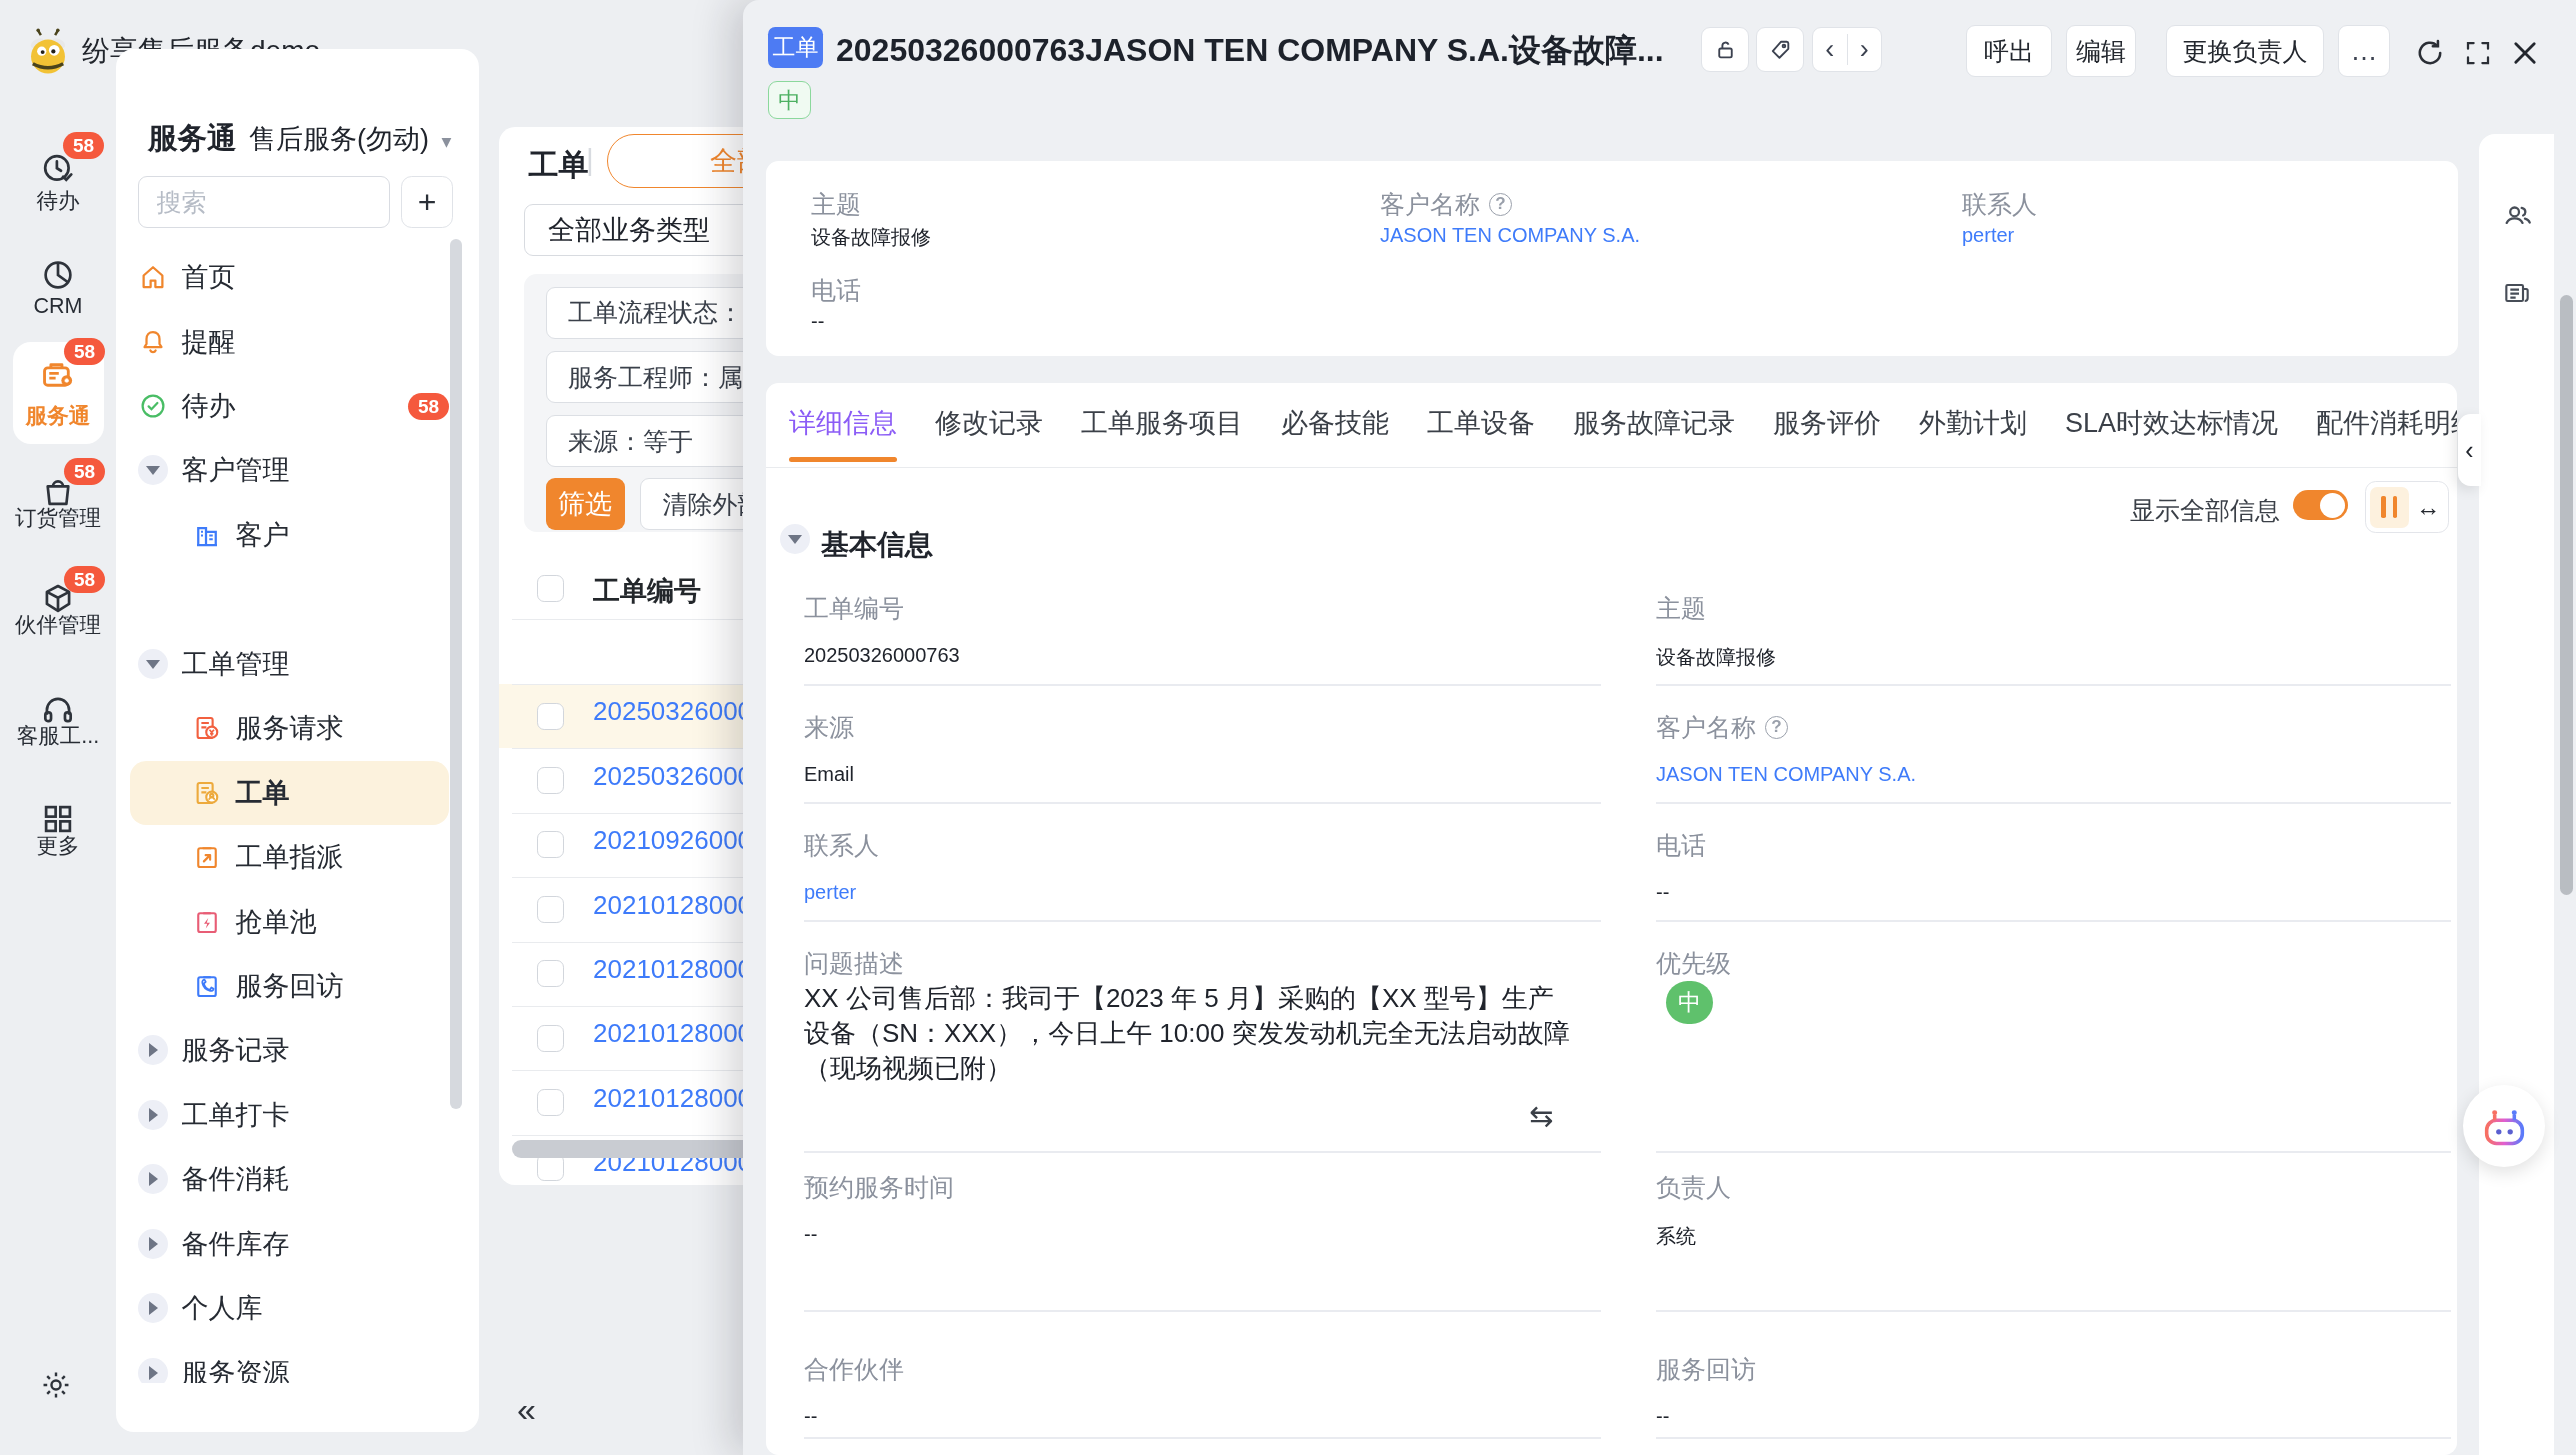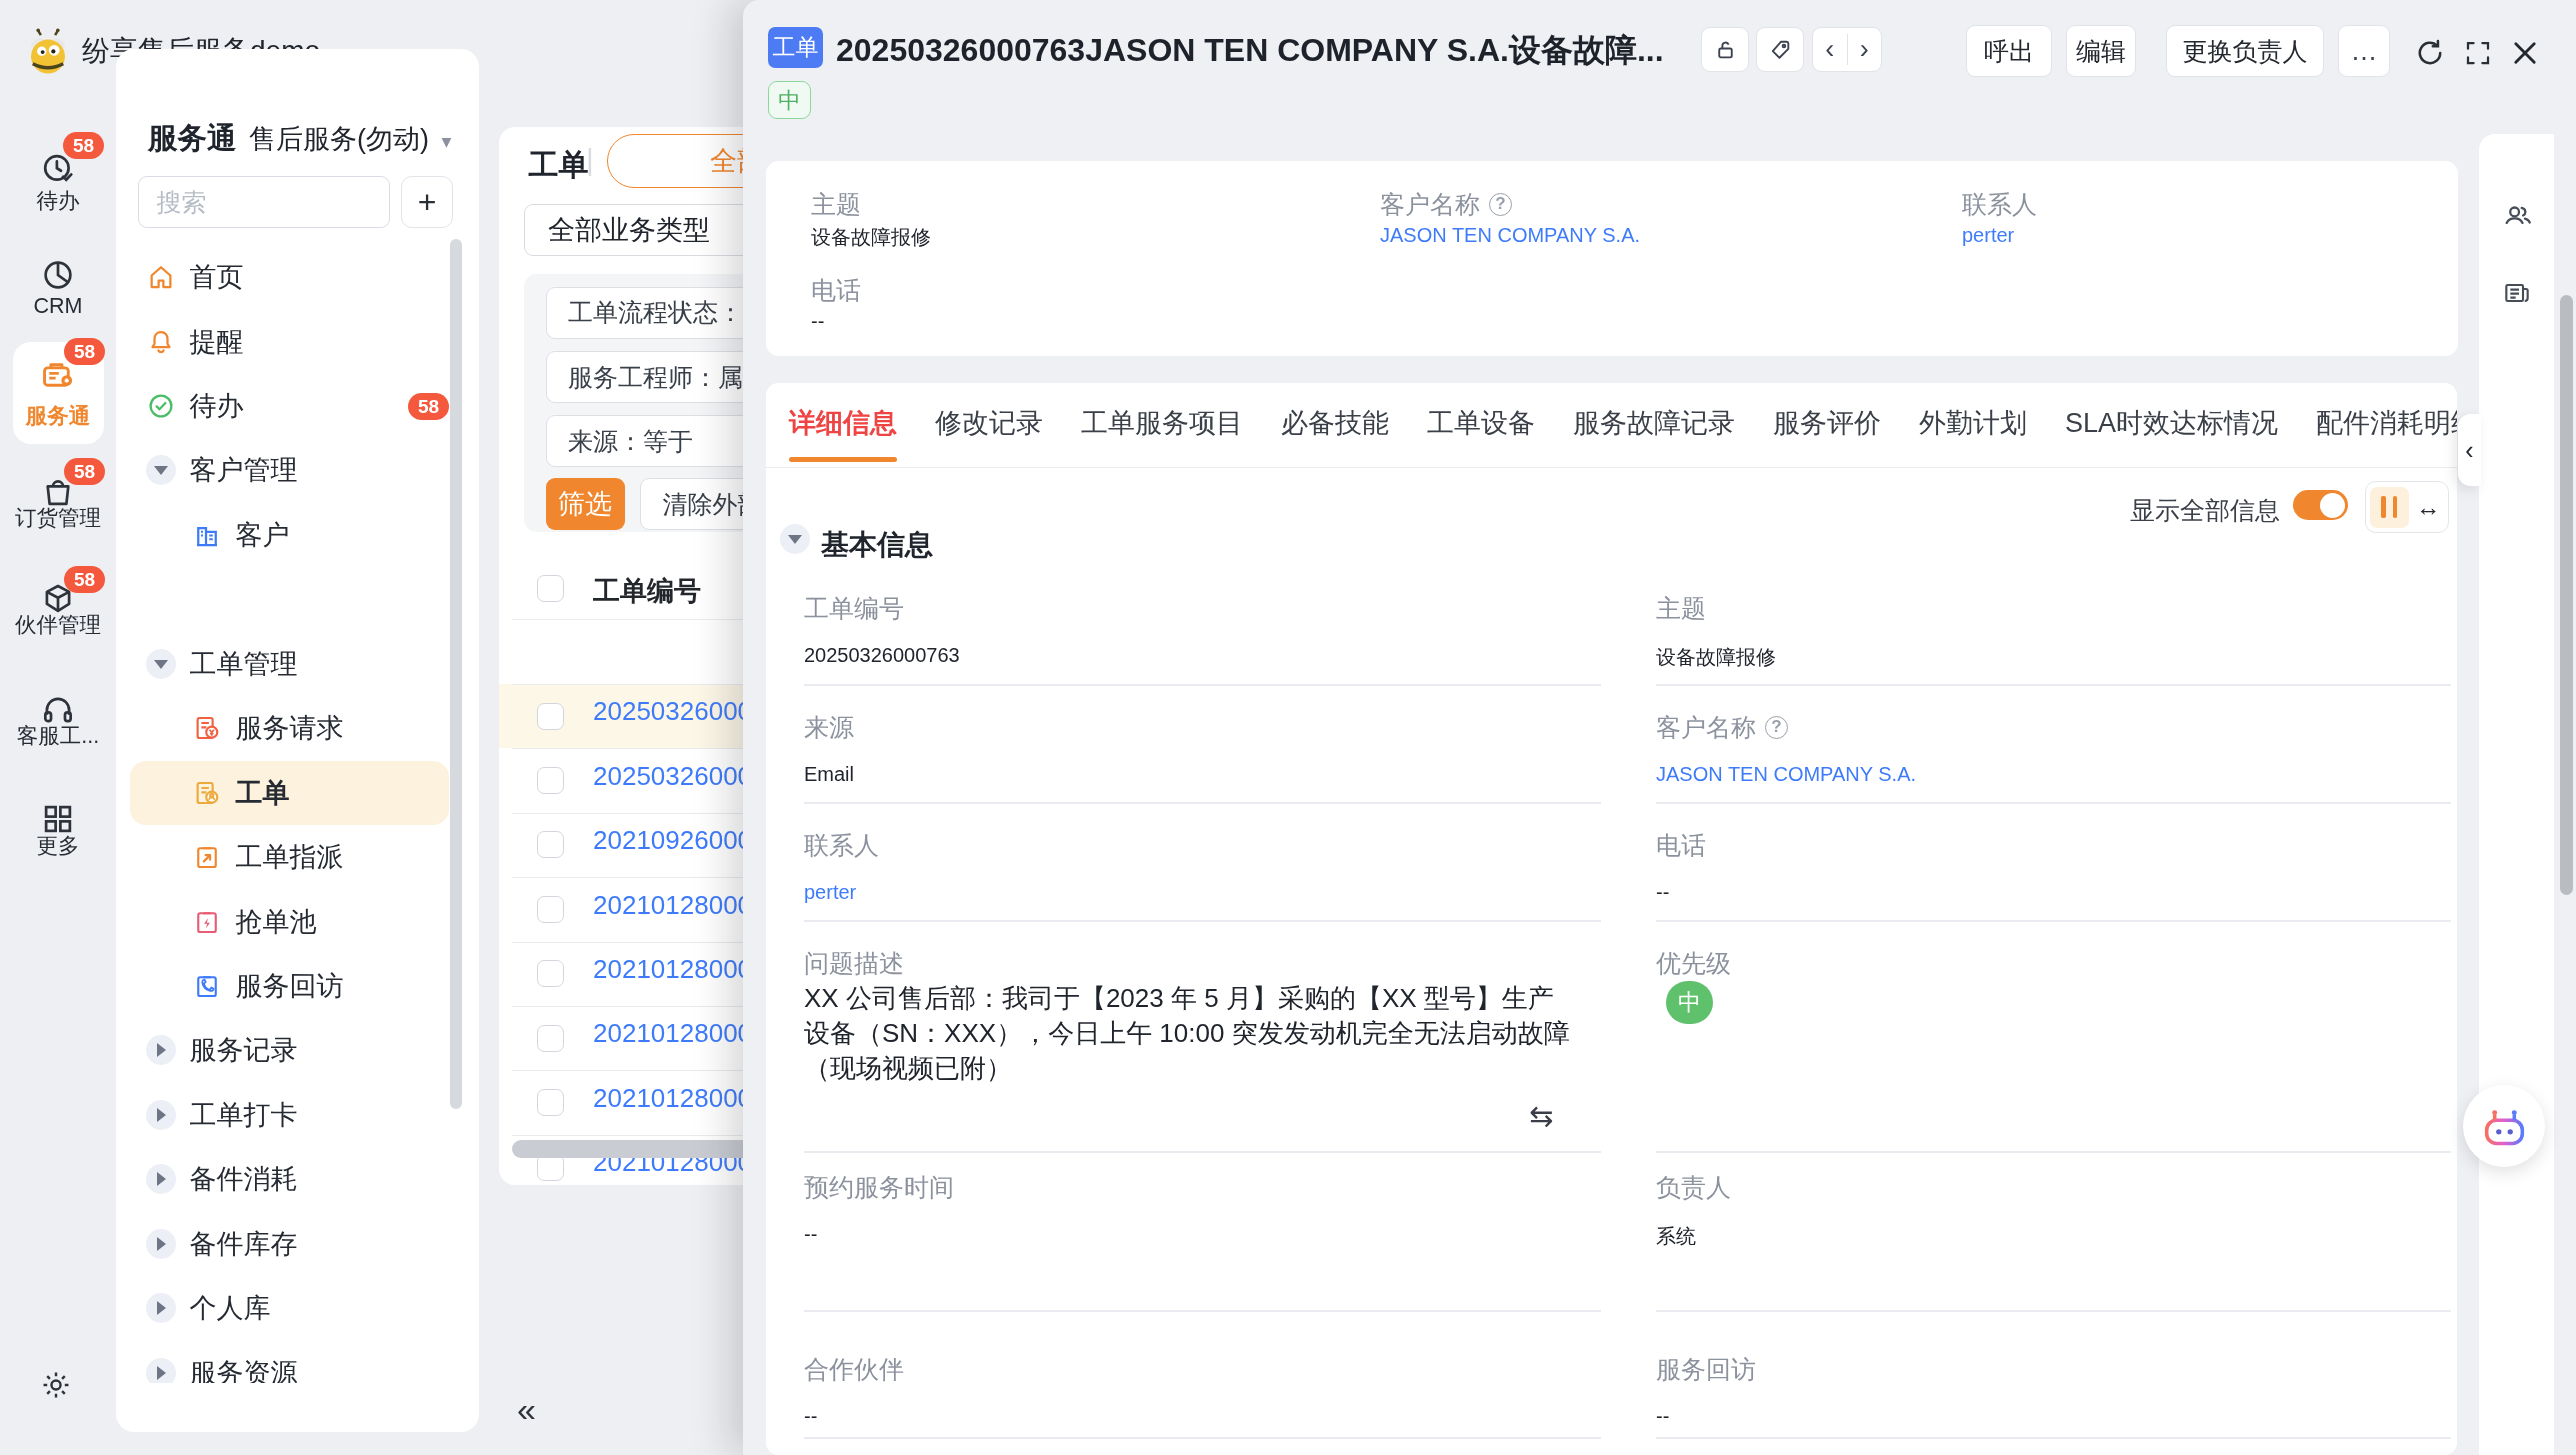--- a/index.html
+++ b/index.html
@@ -7,31 +7,31 @@
   .abs{position:absolute}
   .card{position:absolute;background:#fff;border-radius:16px}
   .lbl{position:absolute;font-size:25px;color:#8b919d;white-space:nowrap}
   .val{position:absolute;font-size:20px;color:#20242c;white-space:nowrap}
   .link{color:#3e7bfa !important}
   .fline{position:absolute;height:1.8px;background:#e9ebf0}
   .railitem{position:absolute;left:0;width:116px;text-align:center}
   .raillabel{position:absolute;left:0;width:116px;text-align:center;font-size:21.5px;color:#272c34;white-space:nowrap}
   .badge{position:absolute;background:#f5593d;color:#fff;border-radius:14.3px;font-size:19px;height:27px;min-width:41px;line-height:27px;text-align:center;font-weight:700}
   .menu-item{position:absolute;left:0;width:333px;height:64px;display:flex;align-items:center;gap:13.4px;font-size:27px;color:#262b33}
-  .ml1{padding-left:30px}.ml2{padding-left:76px}
+  .ml1{padding-left:22px}.ml2{padding-left:76px}
   .ccircle{width:30px;height:30px;border-radius:50%;background:#edeff6;display:inline-flex;align-items:center;justify-content:center;flex:0 0 30px}
   .tri-d{width:0;height:0;border-left:7.2px solid transparent;border-right:7.2px solid transparent;border-top:9px solid #6e7585}
   .tri-r{width:0;height:0;border-top:7.2px solid transparent;border-bottom:7.2px solid transparent;border-left:9px solid #6e7585}
   .chip{position:absolute;background:#fff;border:1.8px solid #dcdfe4;border-radius:9px;display:flex;align-items:center;padding:0 21.5px;font-size:25px;color:#3a404a;height:52px;box-sizing:border-box;white-space:nowrap;overflow:hidden}
   .btn{position:absolute;background:#fff;border:1.8px solid #e0e3e8;border-radius:9px;display:flex;align-items:center;justify-content:center;font-size:25px;color:#23272e;box-sizing:border-box;white-space:nowrap}
   .checkbox{position:absolute;width:27px;height:27px;border:1.8px solid #d2d6dc;border-radius:7.2px;background:#fff;box-sizing:border-box}
   .rowlink{position:absolute;font-size:26px;color:#3e7bfa;white-space:nowrap}
   .divider{position:absolute;height:0.9px;background:#e9ebee}
   .tab{font-size:27px;color:#3b4048;white-space:nowrap}
-  .tab.active{color:#ef4444;font-weight:700;position:relative}
+  .tab.active{color:#8b5cf6;font-weight:400;position:relative}
   .tab.active::after{content:"";position:absolute;left:0;right:0;bottom:-21.5px;height:5.4px;border-radius:2.7px;background:#f0862d}
   .toggle{position:absolute;width:55px;height:30px;border-radius:15px;background:#f0862d}
   .toggle::after{content:"";position:absolute;right:2.7px;top:2.7px;width:25px;height:25px;border-radius:50%;background:#fff}
   .helpq{display:inline-block;width:23px;height:23px;border:1.8px solid #9aa0ab;border-radius:50%;color:#9aa0ab;font-size:17px;line-height:20.6px;text-align:center;margin-left:9px;box-sizing:border-box;font-weight:700}
   input.search{position:absolute;left:21.5px;top:127px;width:252px;height:52px;border:1.8px solid #d9dce2;border-radius:9px;box-sizing:border-box;font-size:25px;padding:0 18px;color:#262b33;outline:none;font-family:inherit}
   input.search::placeholder{color:#b6bcc6}
   .hl{position:absolute;background:#fcf2dd;border-radius:16px}
   svg{display:block}
 </style>
 </head>

